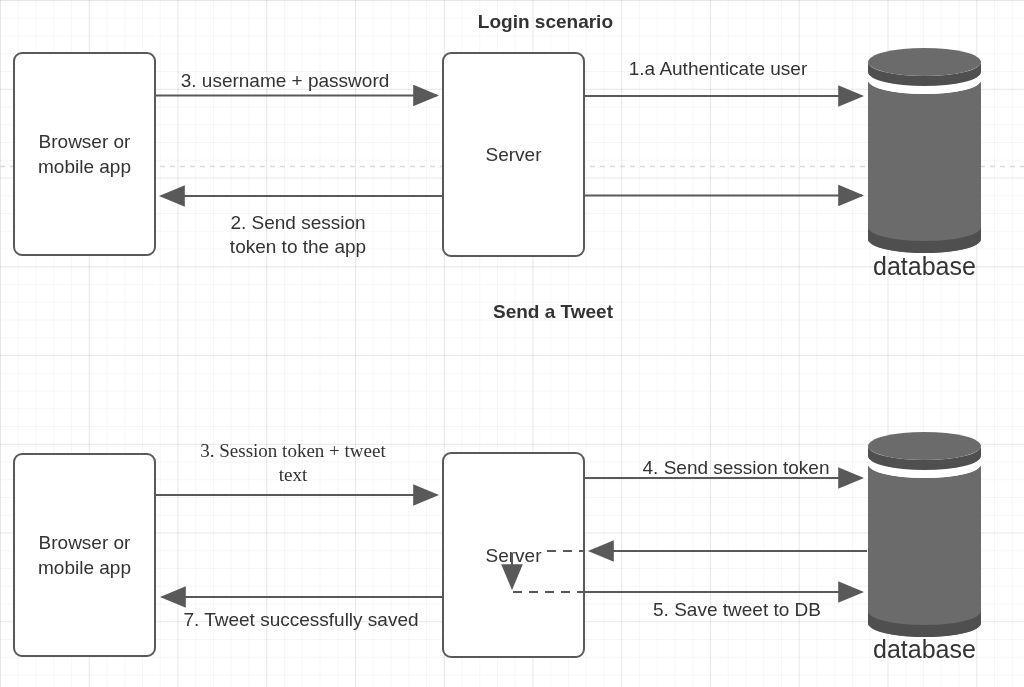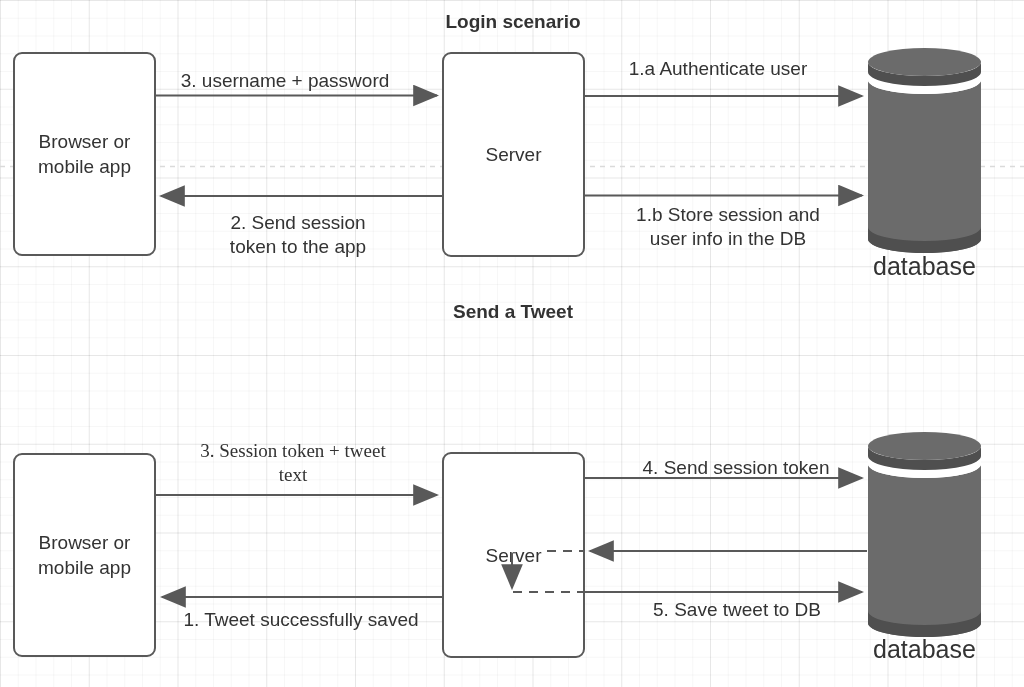--- a/index.html
+++ b/index.html
@@ -28,21 +28,21 @@
     display:flex;flex-direction:column;
     align-items:center;justify-content:center;
     z-index:2;
     font-size:19px;line-height:25px;
     text-align:center;
   }
   .dbicon{position:absolute;z-index:2;}
   .title{
     position:absolute;z-index:4;
     font-weight:bold;font-size:19px;line-height:20px;
-    text-align:center;color:#333333;
+    text-align:right;color:#333333;
   }
   .msg{
     position:absolute;z-index:4;
     font-size:19px;line-height:24px;
     text-align:center;color:#333333;
   }
   .msg span{display:block;}
   .msg.left{text-align:center;font-family:Liberation Serif, serif;}
   .msg.tight{line-height:22px;}
   .dblabel{
@@ -89,24 +89,20 @@
 
   <div class="msg" style="left:198px;top:211px;width:200px;">
     <span>2. Send session</span>
     <span>token to the app</span>
   </div>
 
   <div class="msg" style="left:618px;top:57px;width:200px;">
     <span>1.a Authenticate user</span>
   </div>
 
-  <div class="msg" style="left:628px;top:203px;width:200px;">
-    <span>1.b Store session and</span>
-    <span>user info in the DB</span>
-  </div>
 
   <div class="title" style="left:413px;top:302px;width:200px;">Send a Tweet</div>
 
   <div class="node" style="left:13px;top:453px;width:143px;height:204px;">
     <span>Browser or</span>
     <span>mobile app</span>
   </div>
 
   <div class="node" style="left:442px;top:452px;width:143px;height:206px;">
     <span>Server</span>
@@ -129,21 +125,21 @@
   <div class="msg" style="left:636px;top:456px;width:200px;">
     <span>4. Send session token</span>
   </div>
 
 
   <div class="msg" style="left:637px;top:598px;width:200px;">
     <span>5. Save tweet to DB</span>
   </div>
 
   <div class="msg" style="left:181px;top:608px;width:240px;">
-    <span>1. Tweet successfully saved</span>
+    <span>7. Tweet successfully saved</span>
   </div>
 
   <svg class="layer z3">
     <defs>
       <marker id="ah" viewBox="0 0 12 10" refX="11" refY="5" markerWidth="13" markerHeight="11" orient="auto-start-reverse">
         <path d="M0 0 L12 5 L0 10 Z" fill="#595959"></path>
       </marker>
     </defs>
 
     <line x1="156" y1="95.5" x2="437" y2="95.5" marker-end="url(#ah)"></line>

